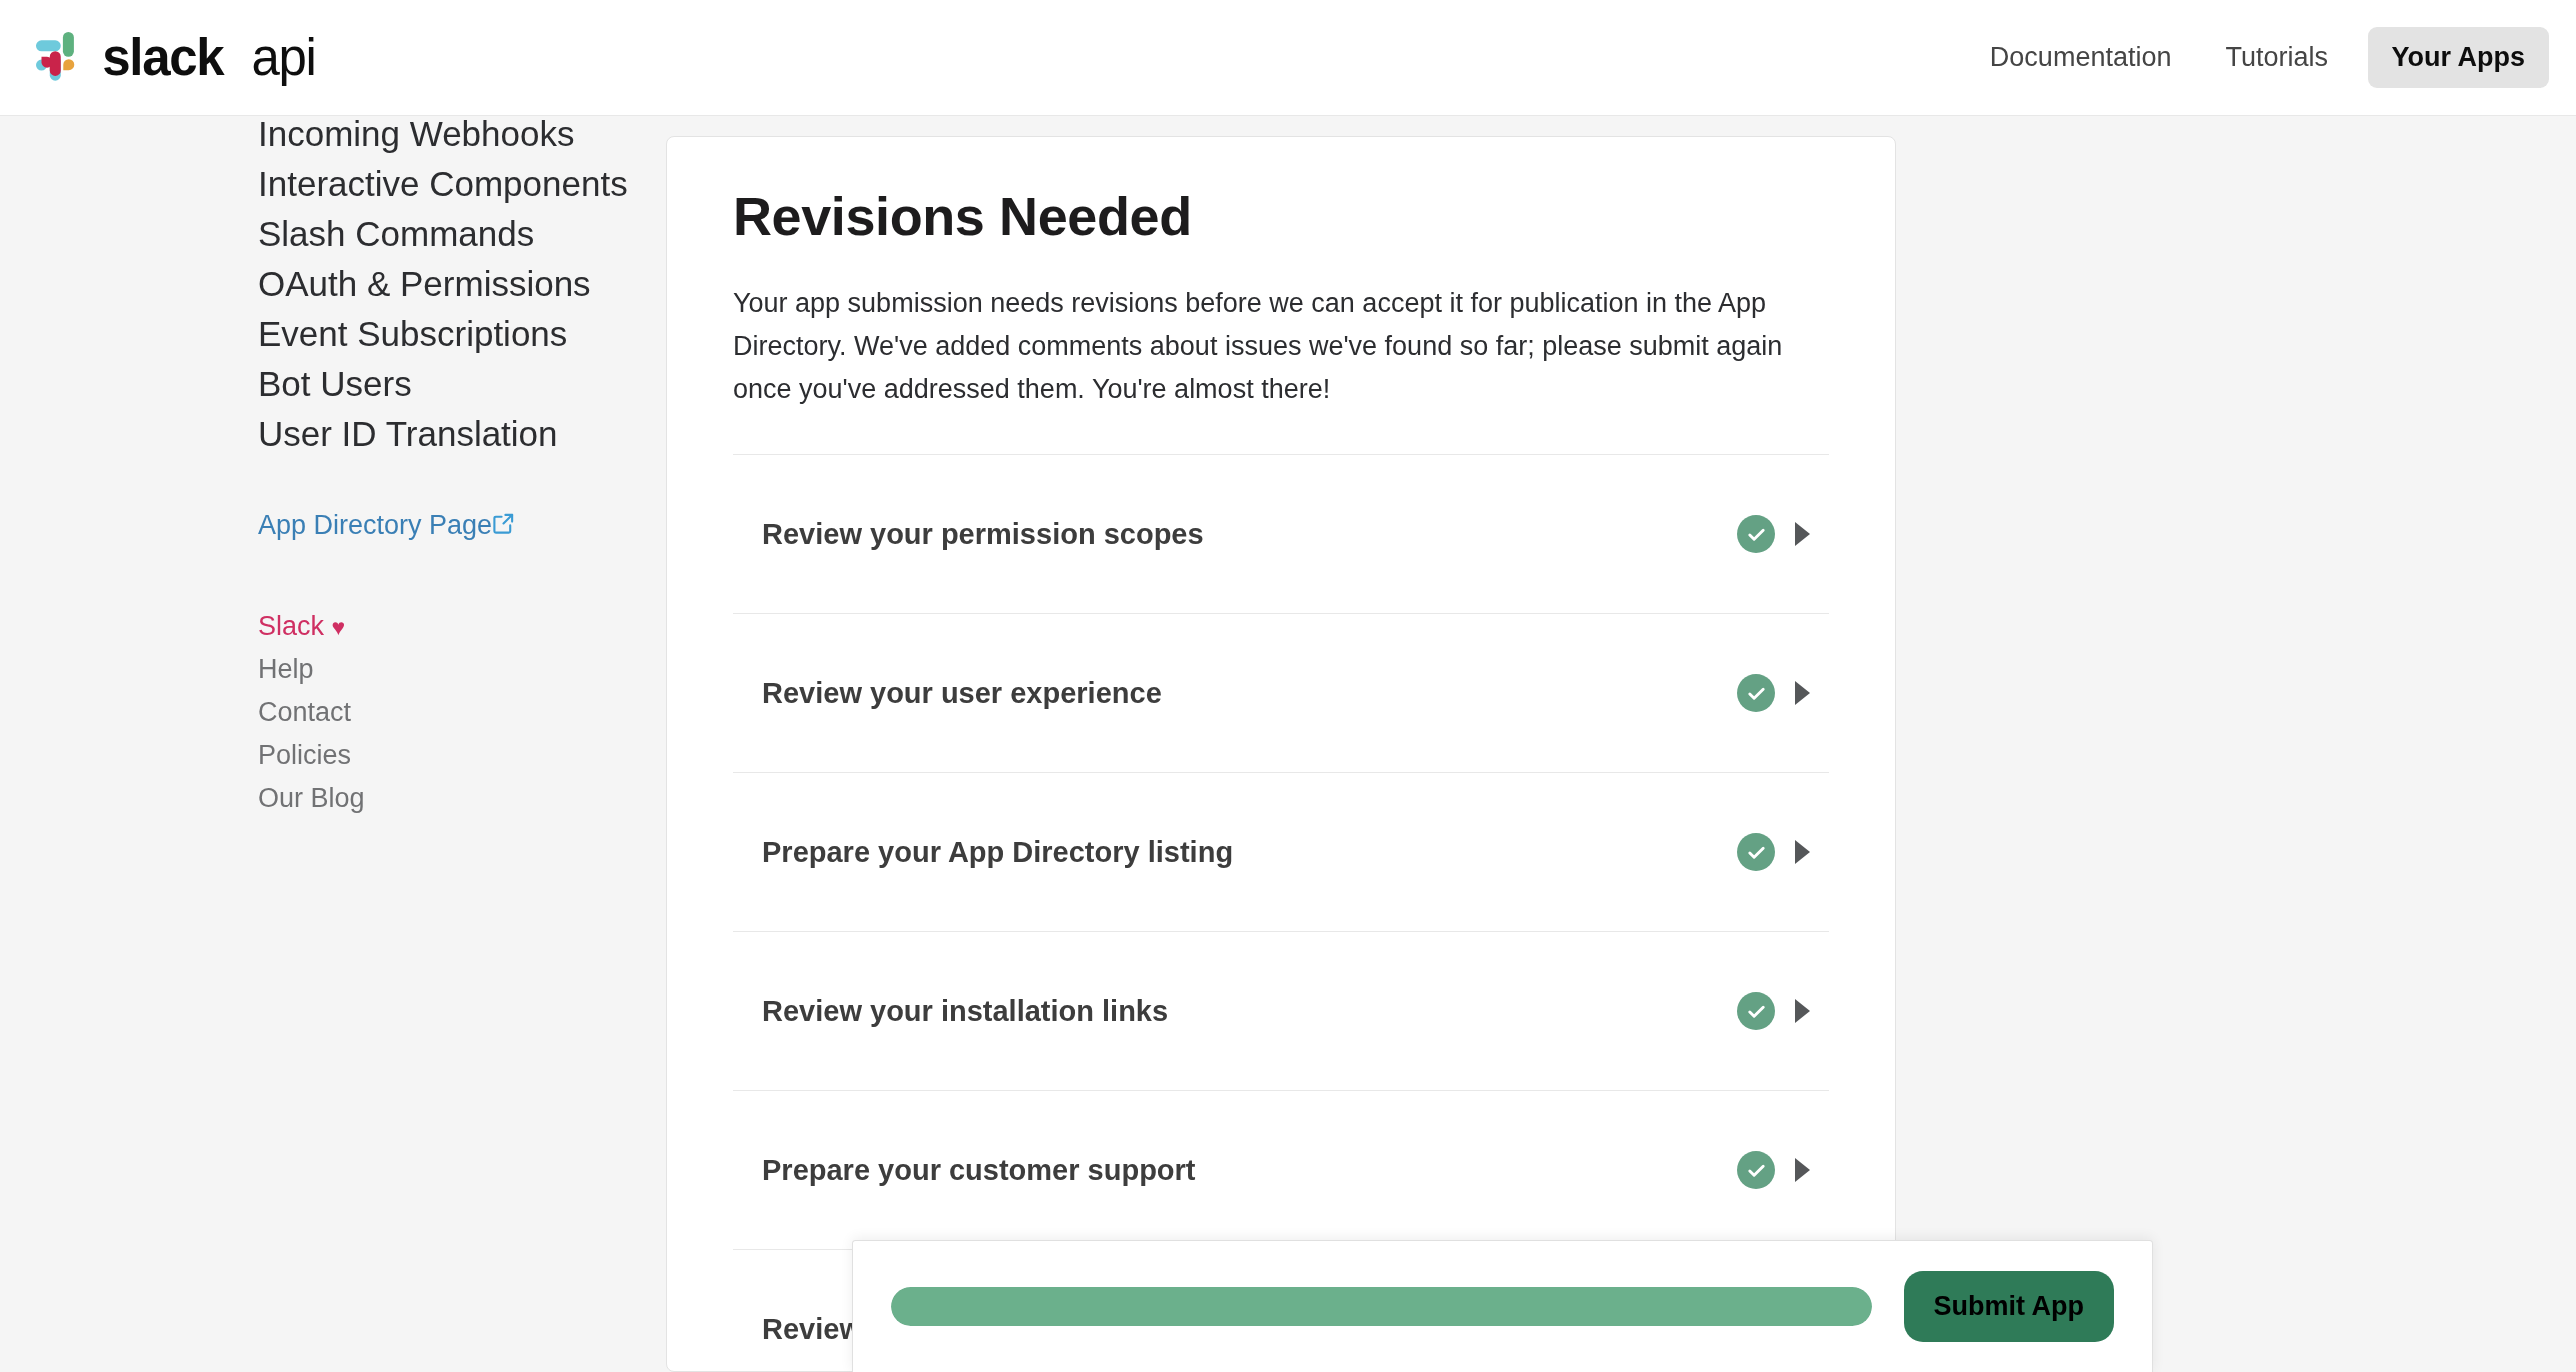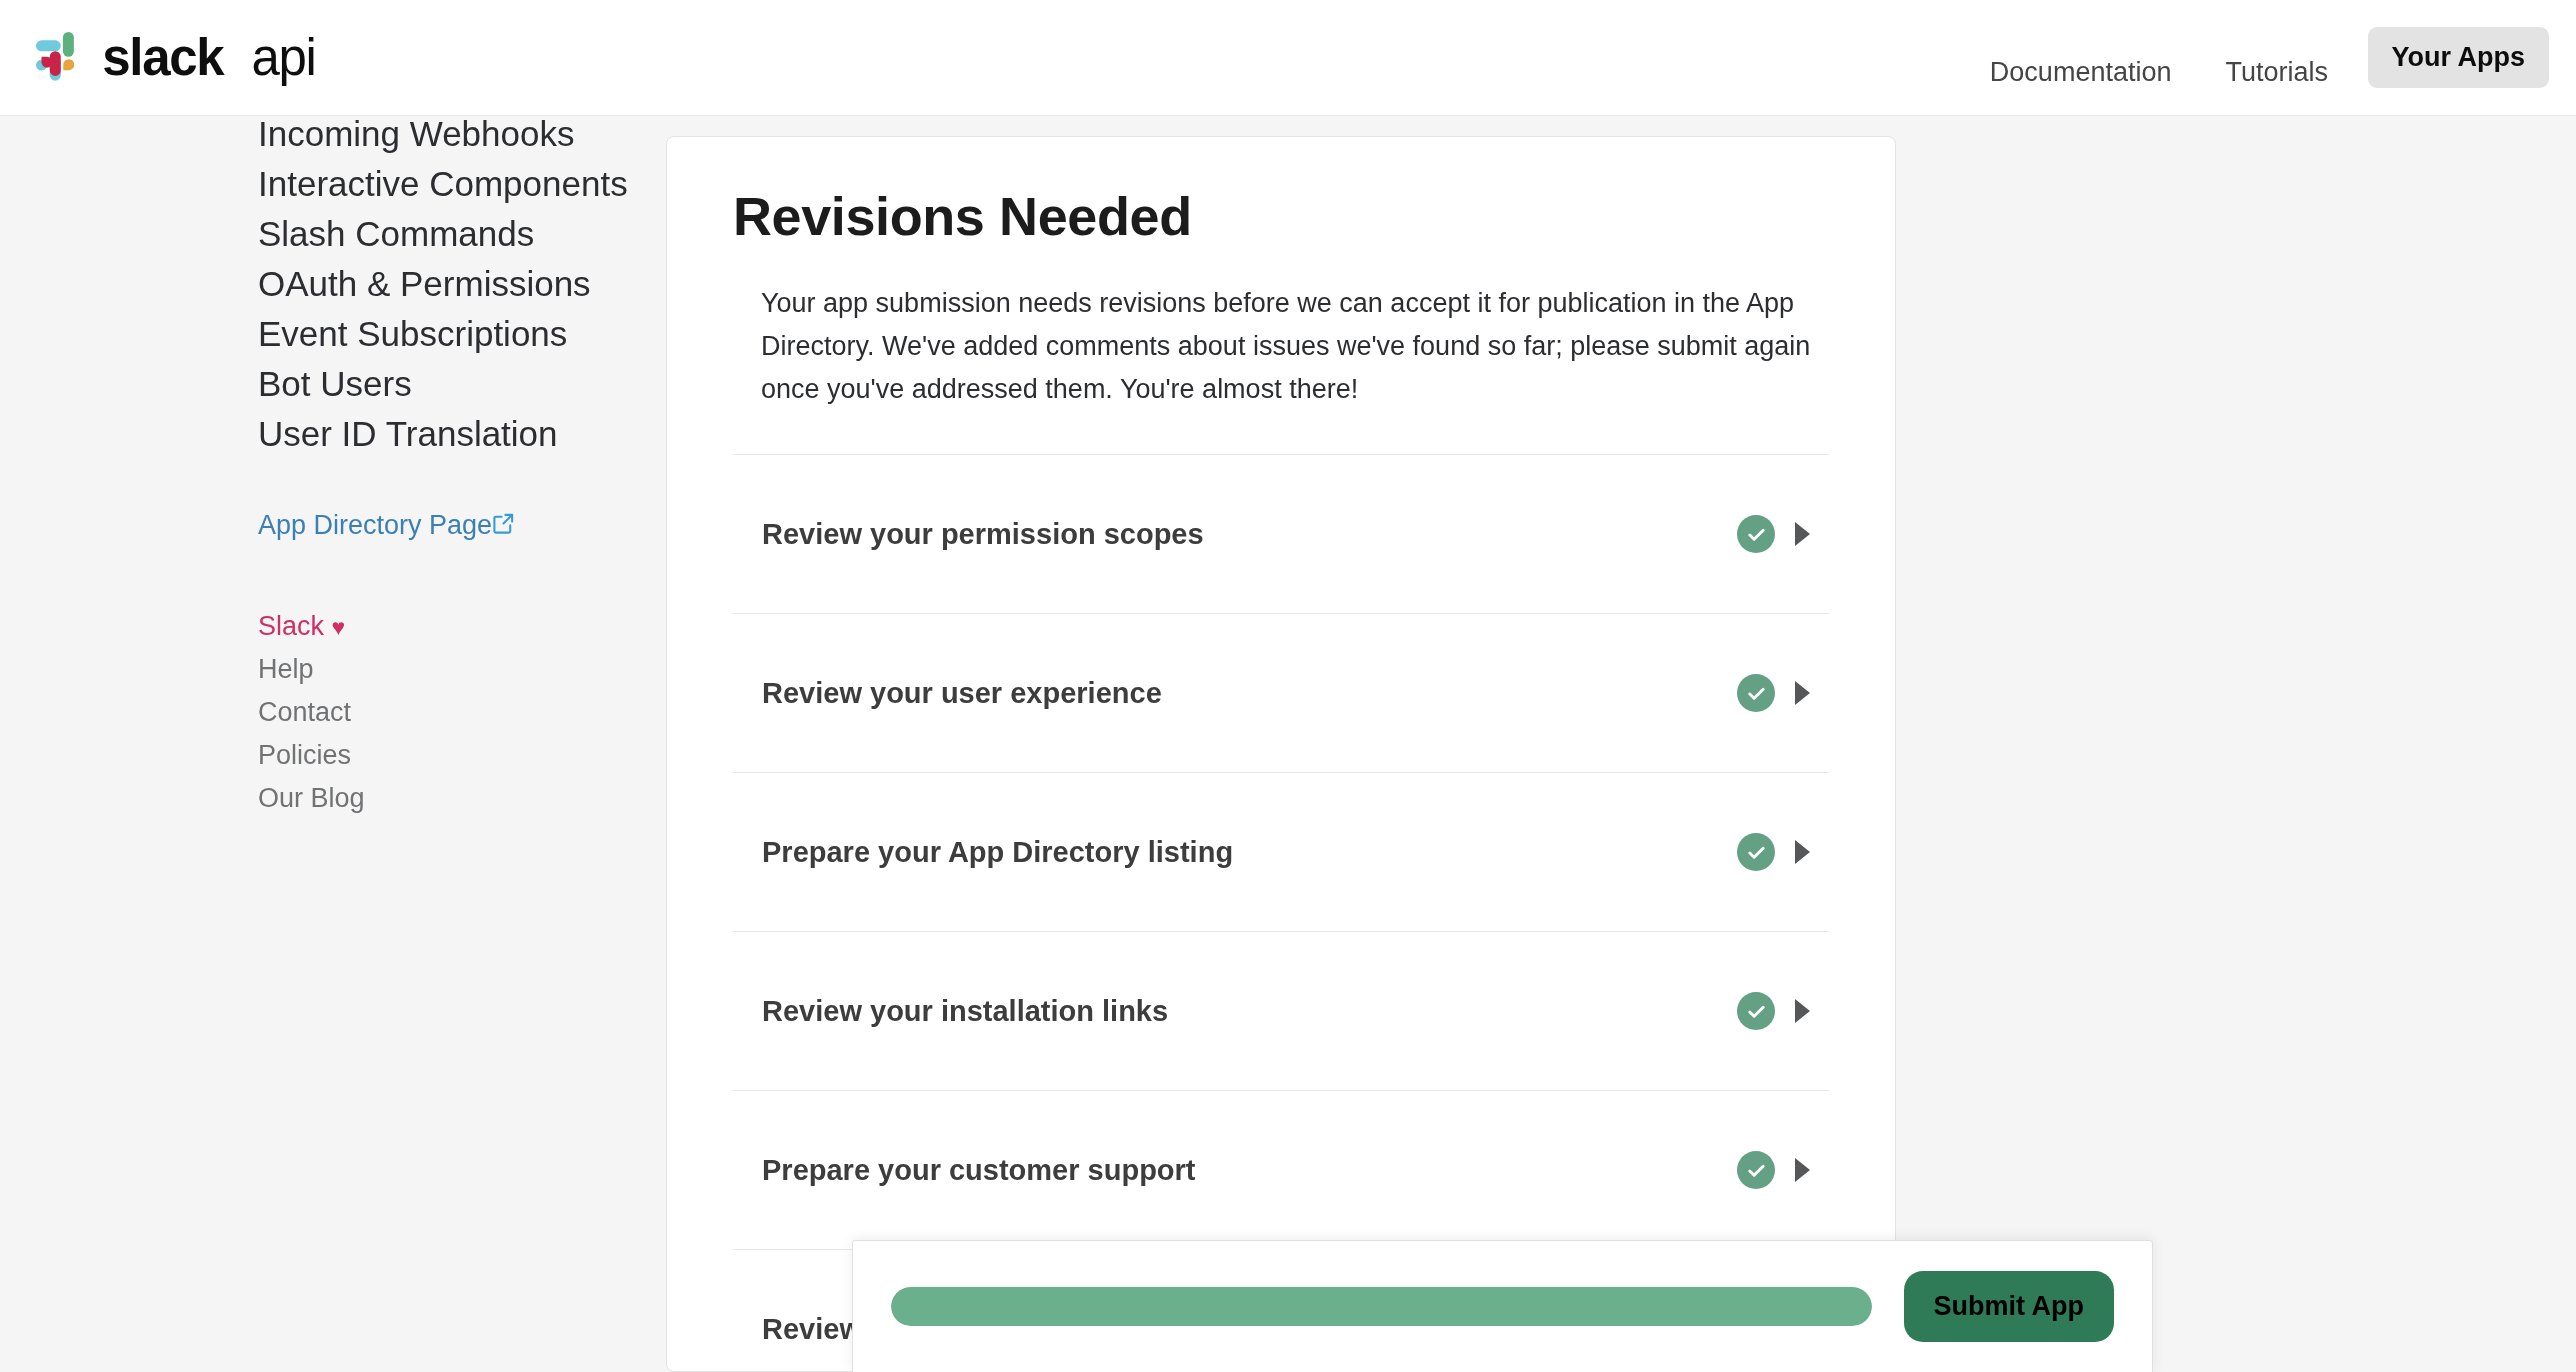--- a/index.html
+++ b/index.html
@@ -43,21 +43,21 @@
     line-height: 1;
     white-space: nowrap;
   }
   .logo-text .lt-bold { font-weight: 700; }
   .logo-text .lt-light { font-weight: 300; margin-left: 28px; }
 
   .header-nav {
     margin-left: auto;
     margin-right: 27px;
     display: flex;
-    align-items: flex-end;
+    align-items: center;
     gap: 0px;
   }
 
   .nav-link {
     font-size: 27px;
     color: #454545;
     padding: 0 27px;
     text-decoration: none;
     white-space: nowrap;
     cursor: pointer;
@@ -163,21 +163,20 @@
     letter-spacing: -0.4px;
     line-height: 1.1;
     margin-bottom: 36px;
   }
 
   .intro-text {
     font-size: 27px;
     color: #2c2d30;
     line-height: 43px;
     max-width: 1082px;
-    margin-left: 28px;
   }
 
   .rows { margin-top: 43px; }
 
   .check-row {
     display: flex;
     align-items: center;
     height: 159px;
     border-top: 0.9px solid #e8e8e8;
     padding: 0 0;

